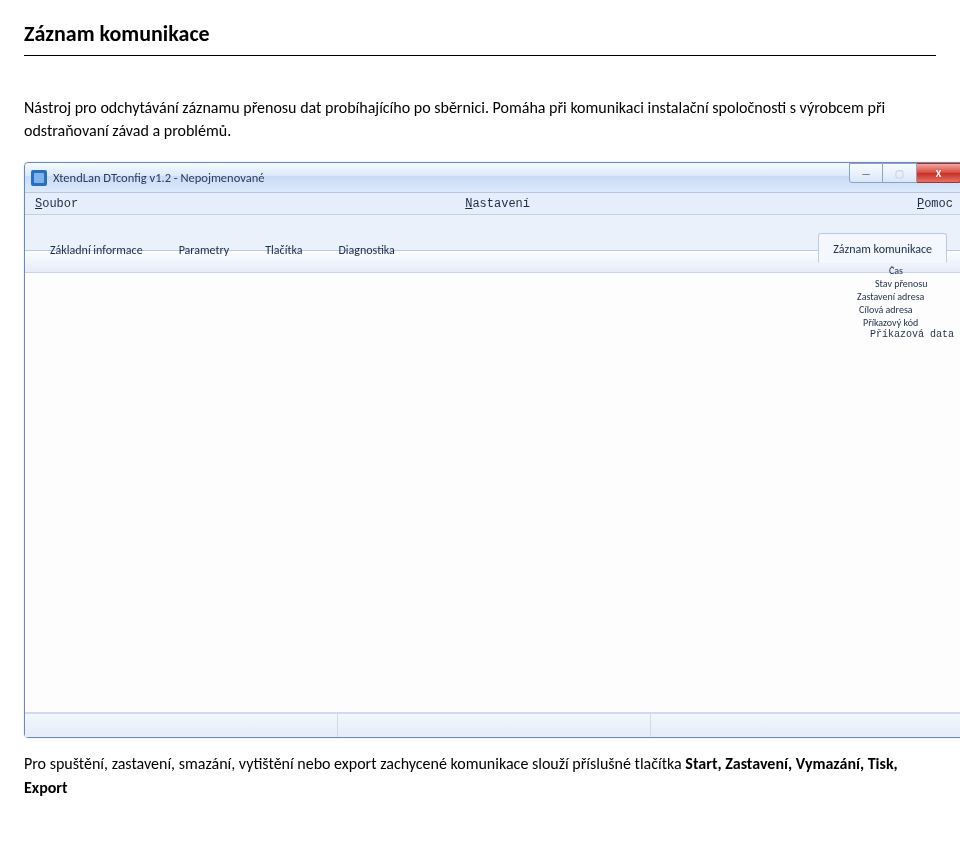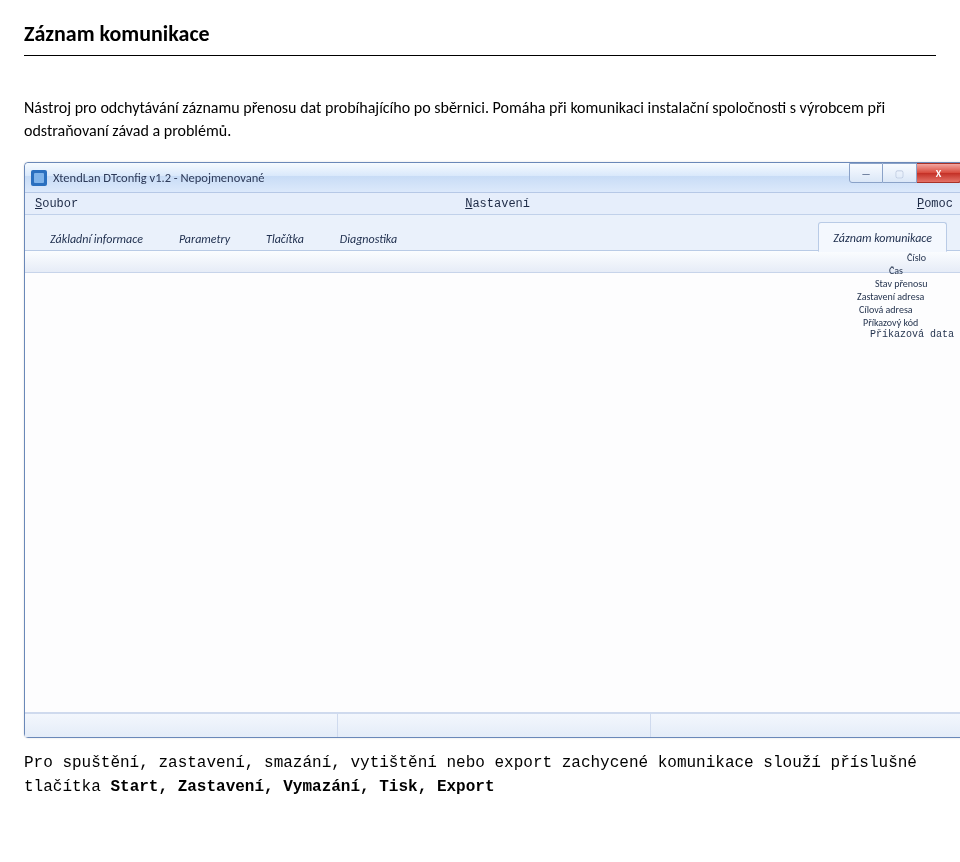--- a/index.html
+++ b/index.html
@@ -16,21 +16,21 @@
       border-bottom: 1.5px solid #000;
       padding-bottom: 8px;
       margin-bottom: 24px;
     }
     .doc-paragraph {
       font-size: 16px;
       line-height: 1.45;
       margin-bottom: 20px;
       margin-top: 40px;
     }
-    .doc-paragraph.bottom { margin-top: 14px; margin-bottom: 4px; font-family: Liberation Mono, monospace; }
+    .doc-paragraph.bottom { margin-top: 14px; margin-bottom: 4px; }
     .doc-paragraph .bold { font-weight: 700; }
 
     
     .app-window {
       width: 940px;
       margin: 0 auto;
       border: 1px solid #6a88b8;
       border-radius: 4px;
       background: linear-gradient(#f3f8ff, #e7f0fb);
       box-shadow: 0 0 2px rgba(0,0,0,0.15);
@@ -118,23 +118,22 @@
       font-size: 12px;
       color: #20304f;
     }
     .tab {
       padding: 8px 14px 6px;
       border: 1px solid transparent;
       border-bottom: none;
       margin-right: 6px;
       border-radius: 3px 3px 0 0;
       position: relative;
-      top: 2px;
+      top: 13px;
       cursor: pointer;
-      font-style: italic;
     }
     .tab.active {
       background: #f4f8fe;
       border-color: #b9cbe6;
       border-bottom: 1px solid #f4f8fe;
     }
     .tabbar .spacer { flex: 1; }
 
     .toolbar {
       height: 34px;

